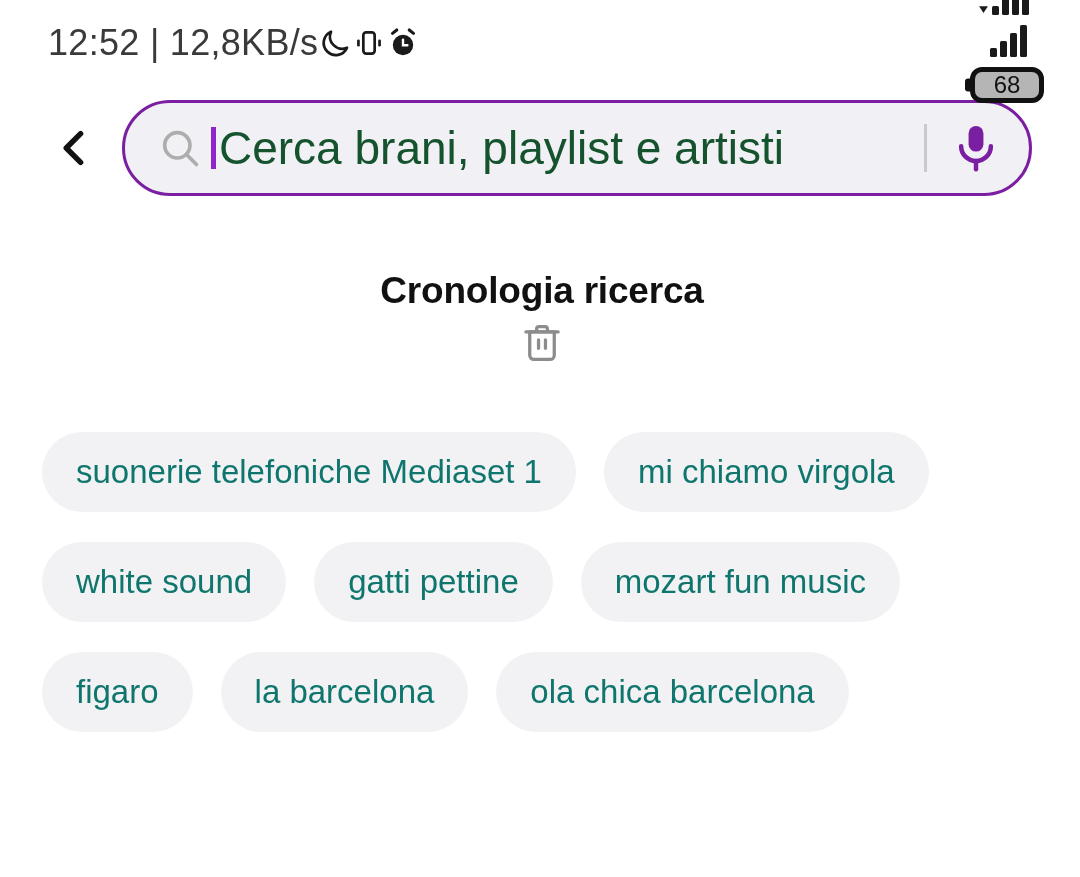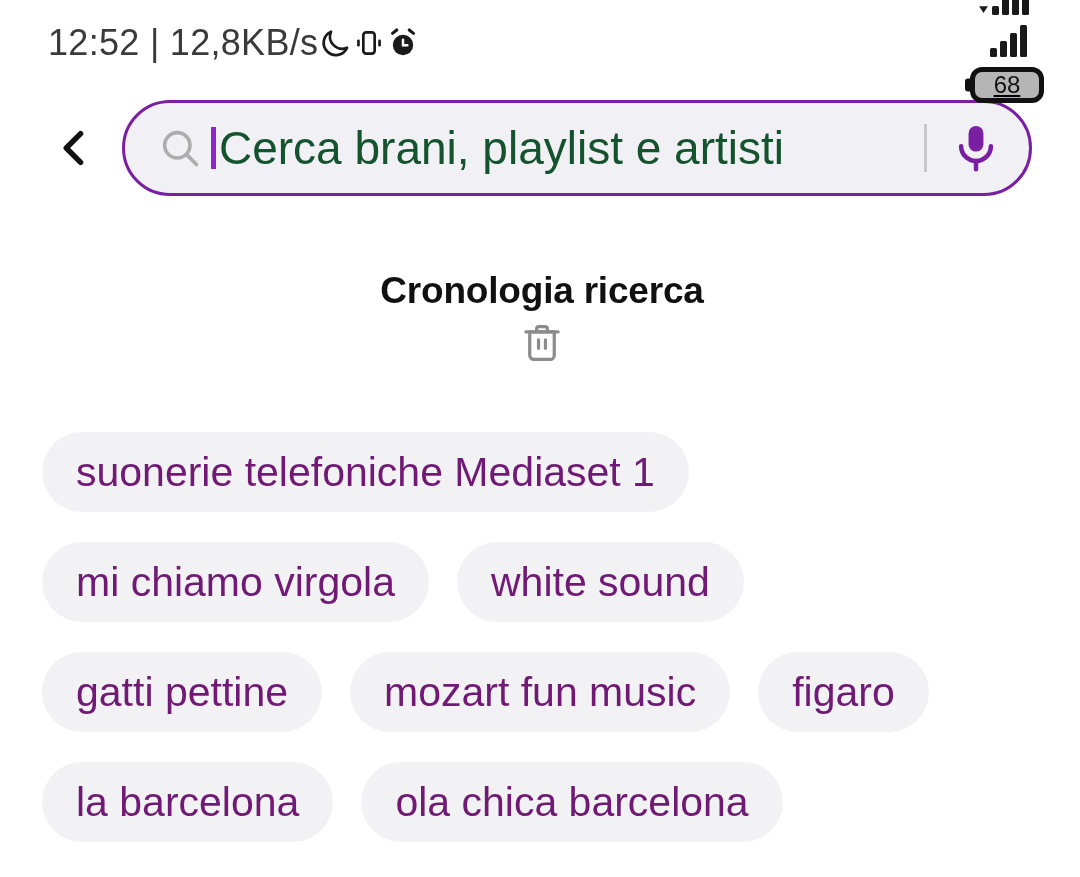--- a/index.html
+++ b/index.html
@@ -78,21 +78,20 @@
     display: block;
     width: 7px;
     background: #1a1a1a;
     border-radius: 1.5px;
   }
   .battery {
     position: relative;
     display: flex;
     align-items: flex-end;
     margin-left: 8px;
-    text-decoration: underline;
   }
   .battery-body {
     width: 74px;
     height: 36px;
     border: 5px solid #111111;
     border-radius: 12px;
     background: #b5b5b5;
     display: flex;
     align-items: center;
     justify-content: center;
@@ -210,22 +209,22 @@
     box-sizing: border-box;
     align-content: flex-start;
   }
   .chip {
     background: #f2f2f4;
     border-radius: 40px;
     height: 80px;
     display: flex;
     align-items: center;
     padding: 0 34px;
-    font-size: 41px;
-    color: #701a75;
+    font-size: 33px;
+    color: #0f766e;
     white-space: nowrap;
     cursor: pointer;
     box-sizing: border-box;
   }
 </style>
 </head>
 <body>
 
 <div class="status-bar">
   <div class="status-left">

